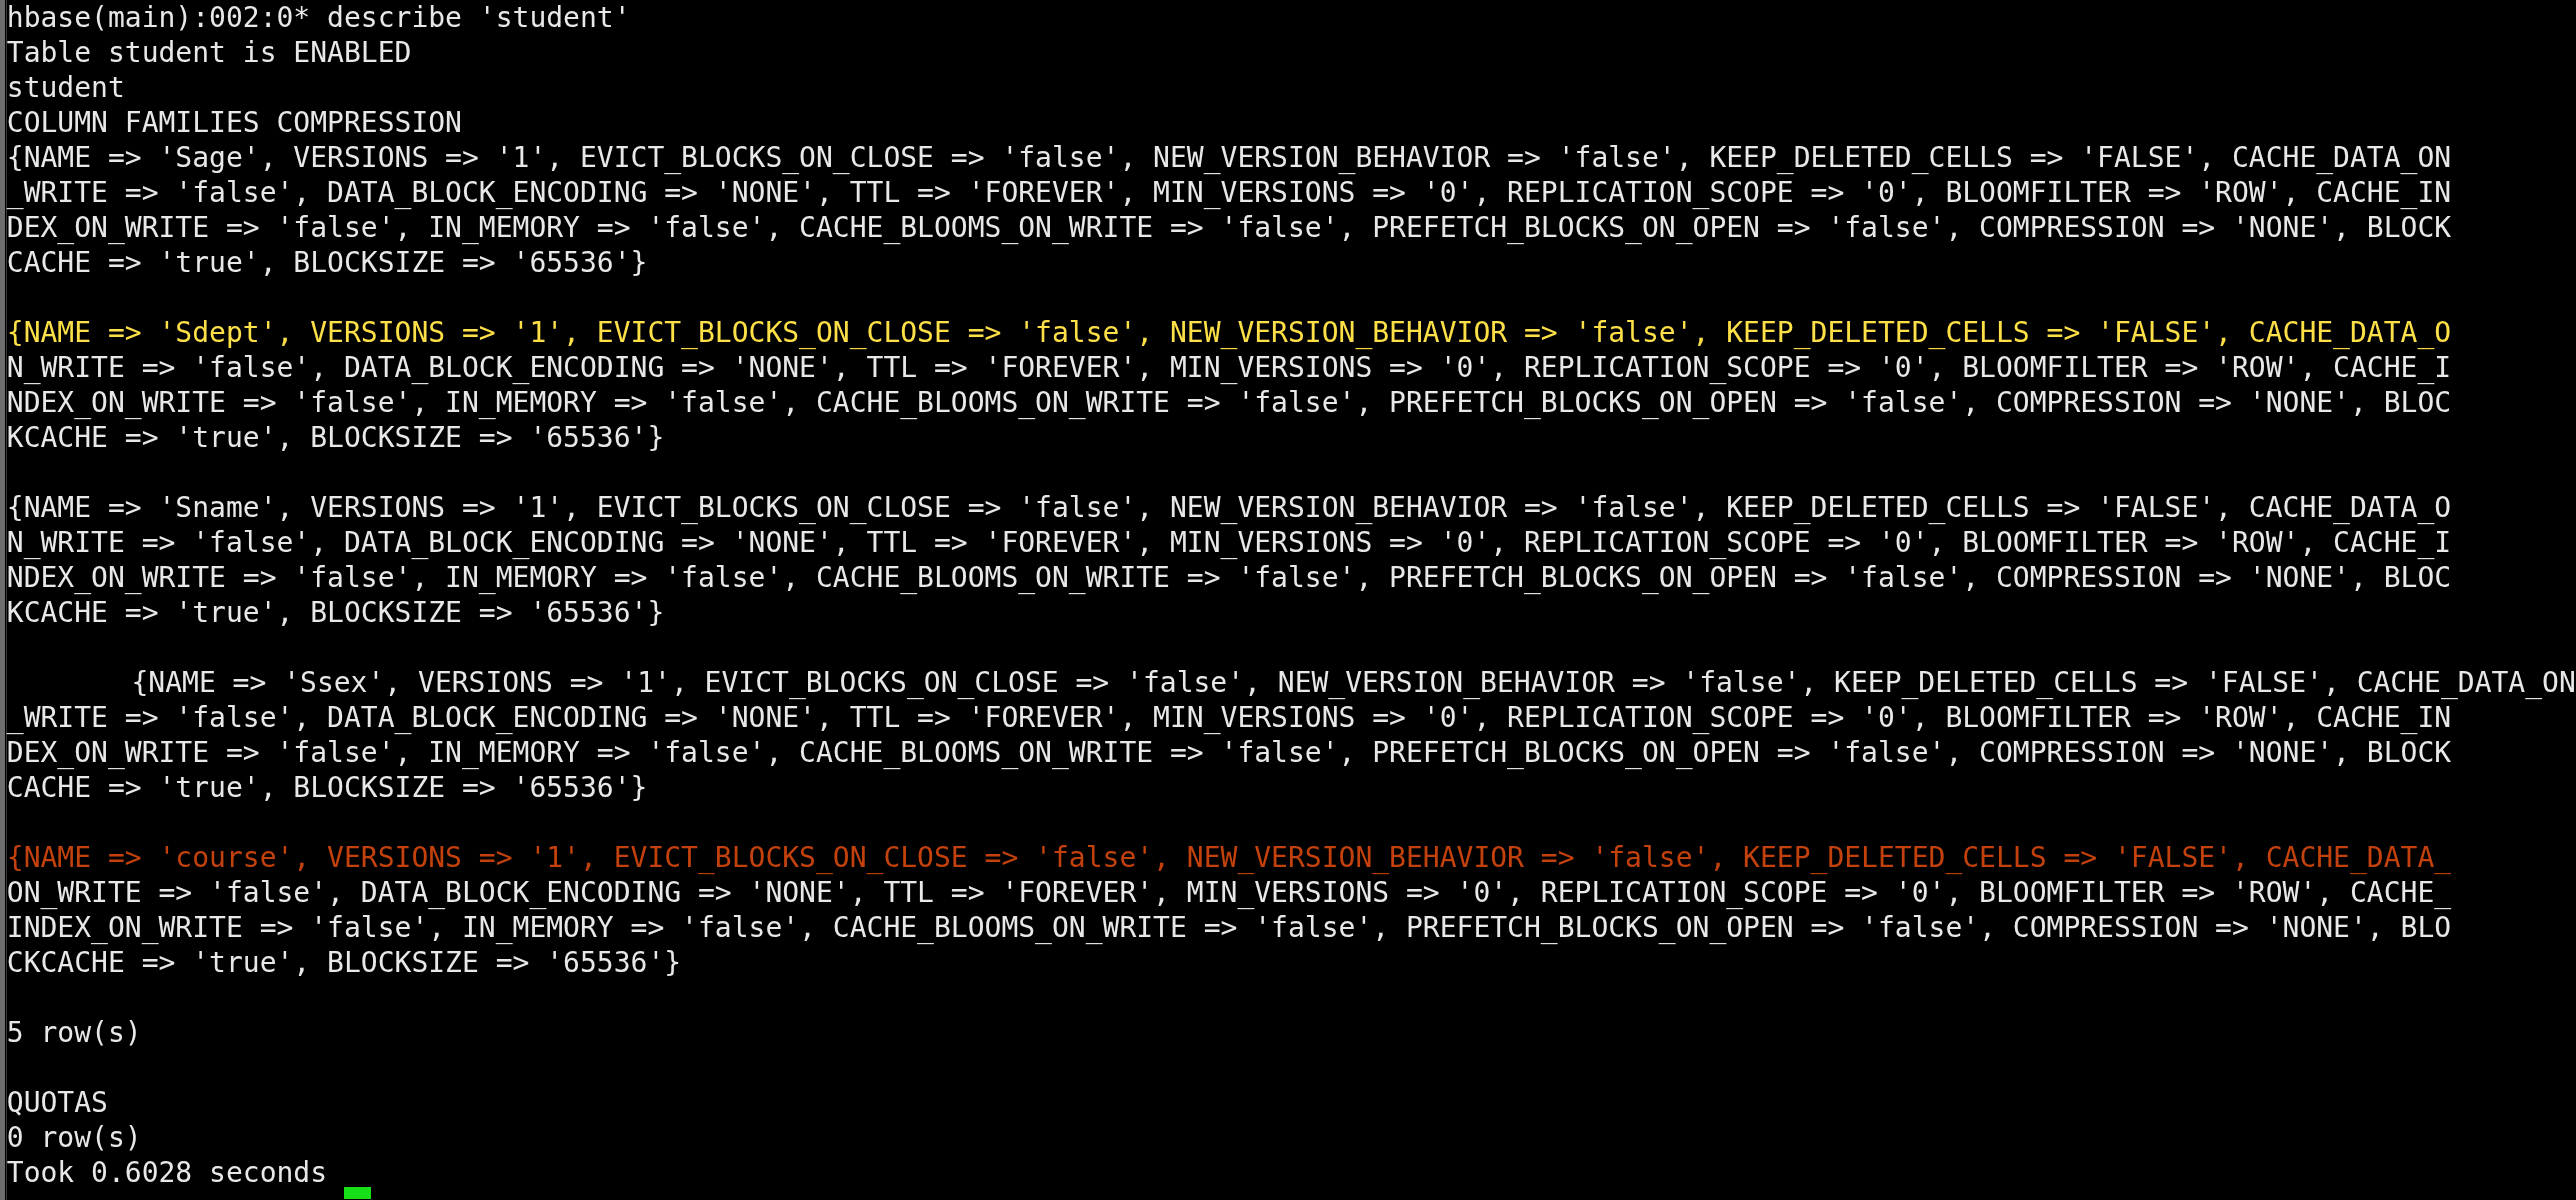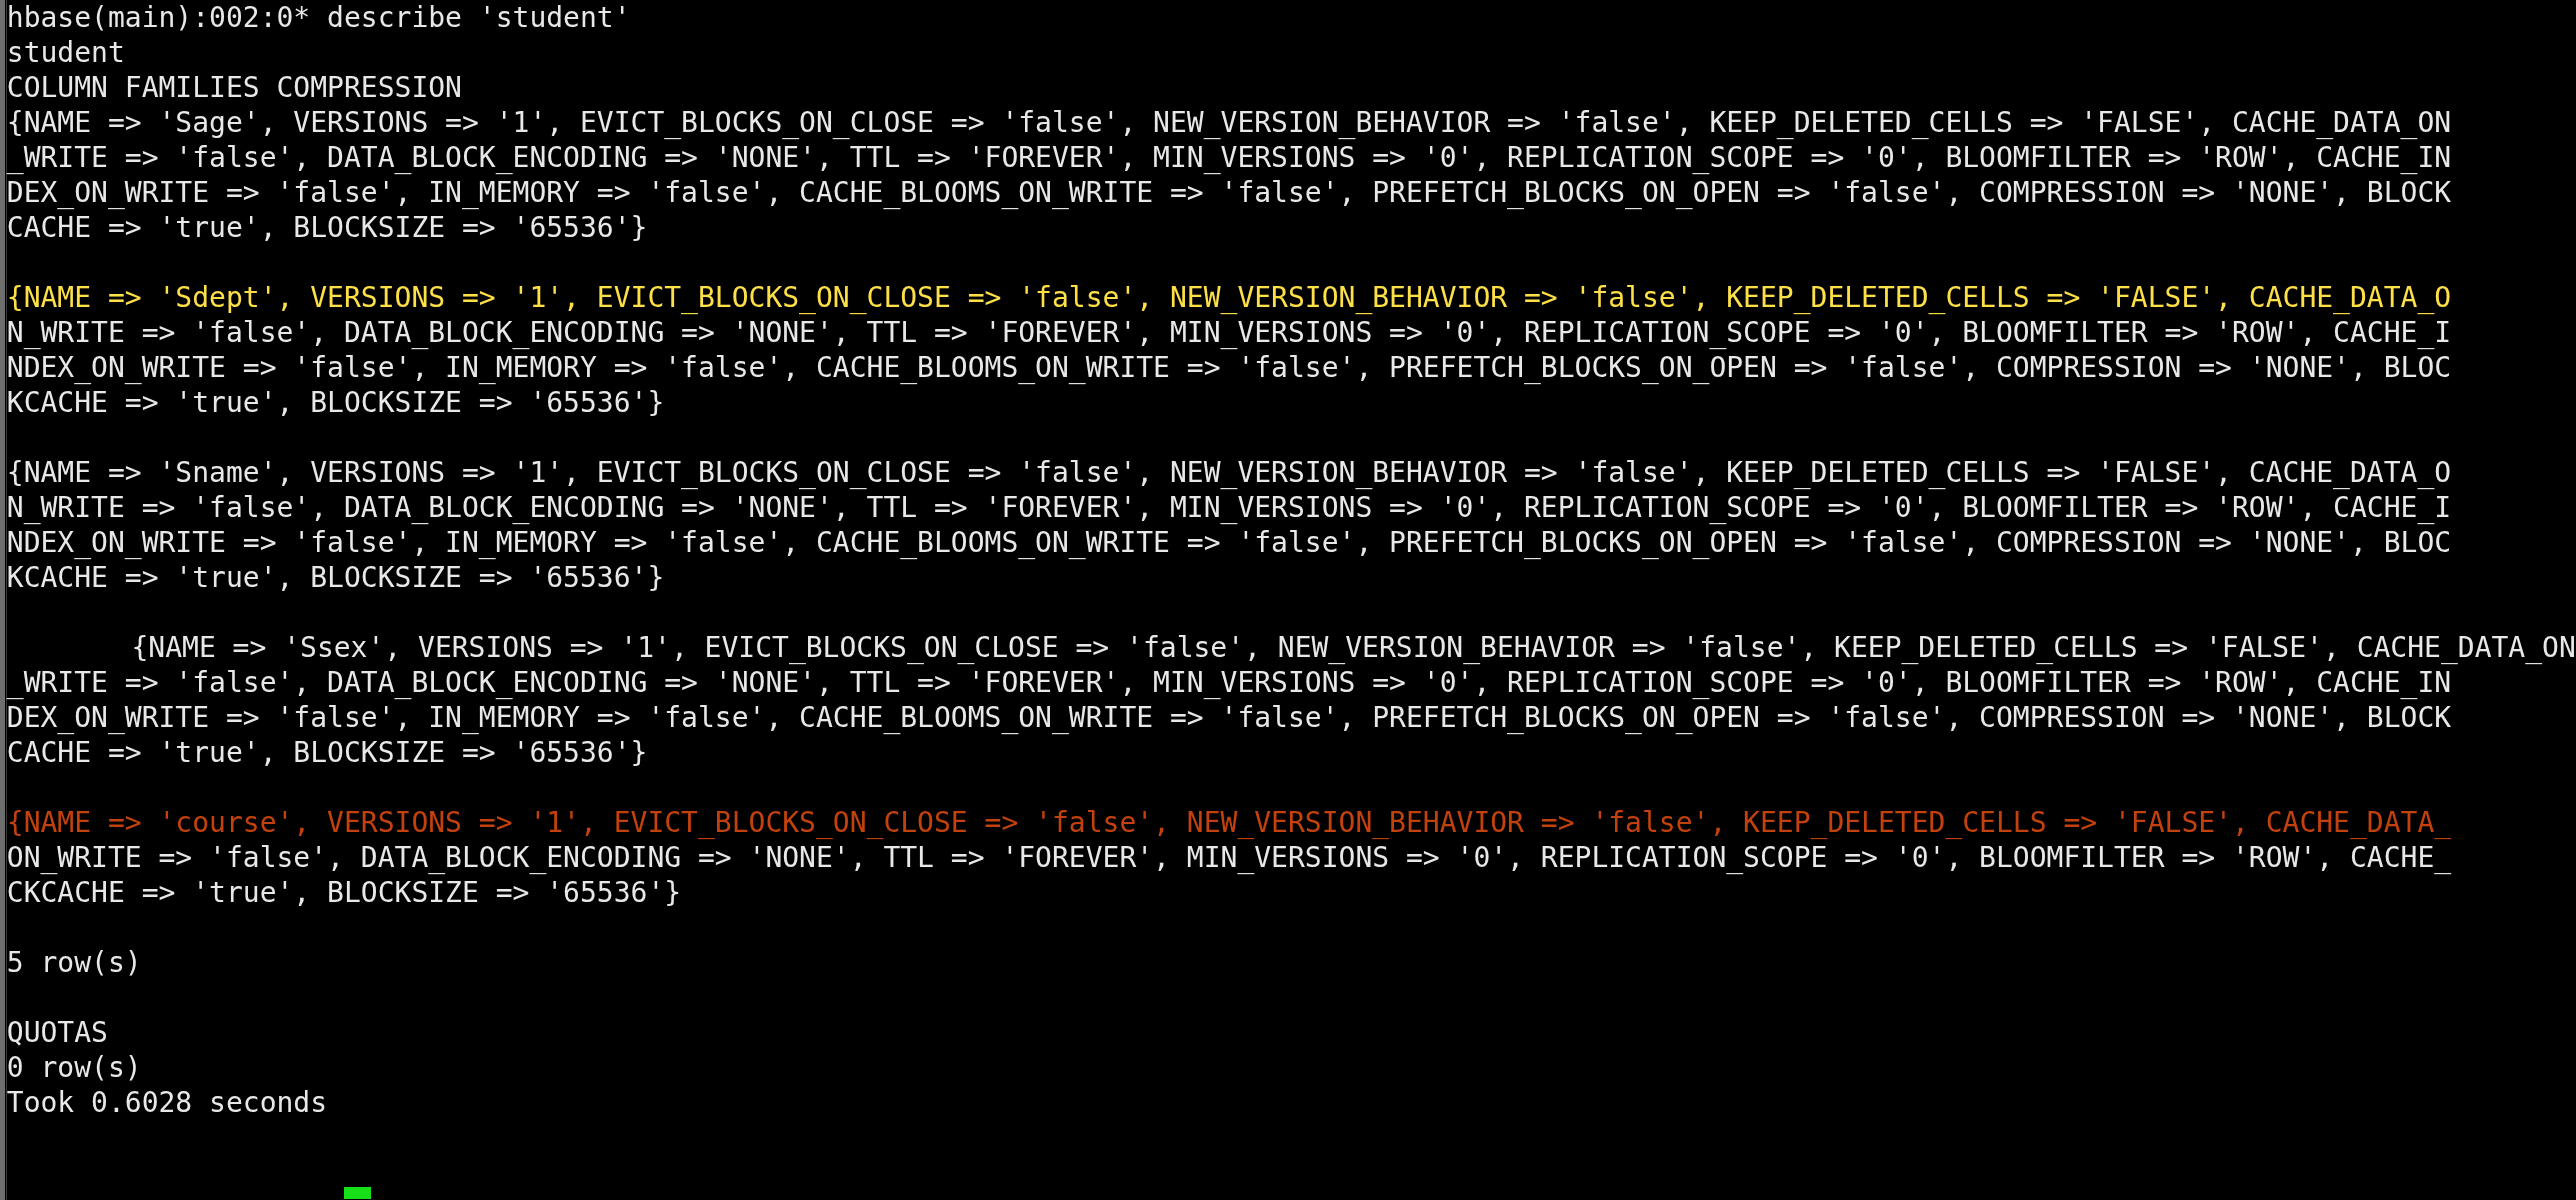--- a/index.html
+++ b/index.html
@@ -74,20 +74,21 @@
 <body style="background: rgb(0, 0, 0);">
 
 <div id="terminal" style="background: rgb(0, 0, 0);">
 
   <div id="scrollbar">
     <div id="scrollbar-thumb" style="background: rgb(110, 110, 110);"></div>
   </div>
 
   <div id="screen">
       <span class="line" style="color: rgb(232, 232, 232);">hbase(main):002:0* describe 'student'</span>
+      <span class="line" style="color: rgb(232, 232, 232);">Table student is ENABLED</span>
       <span class="line" style="color: rgb(232, 232, 232);">student</span>
       <span class="line" style="color: rgb(232, 232, 232);">COLUMN FAMILIES COMPRESSION</span>
       <span class="line" style="color: rgb(232, 232, 232);">{NAME =&gt; 'Sage', VERSIONS =&gt; '1', EVICT_BLOCKS_ON_CLOSE =&gt; 'false', NEW_VERSION_BEHAVIOR =&gt; 'false', KEEP_DELETED_CELLS =&gt; 'FALSE', CACHE_DATA_ON</span>
       <span class="line" style="color: rgb(232, 232, 232);">_WRITE =&gt; 'false', DATA_BLOCK_ENCODING =&gt; 'NONE', TTL =&gt; 'FOREVER', MIN_VERSIONS =&gt; '0', REPLICATION_SCOPE =&gt; '0', BLOOMFILTER =&gt; 'ROW', CACHE_IN</span>
       <span class="line" style="color: rgb(232, 232, 232);">DEX_ON_WRITE =&gt; 'false', IN_MEMORY =&gt; 'false', CACHE_BLOOMS_ON_WRITE =&gt; 'false', PREFETCH_BLOCKS_ON_OPEN =&gt; 'false', COMPRESSION =&gt; 'NONE', BLOCK</span>
       <span class="line" style="color: rgb(232, 232, 232);">CACHE =&gt; 'true', BLOCKSIZE =&gt; '65536'}</span>
       <span class="line blank"></span>
       <span class="line" style="color: #fde047;">{NAME =&gt; 'Sdept', VERSIONS =&gt; '1', EVICT_BLOCKS_ON_CLOSE =&gt; 'false', NEW_VERSION_BEHAVIOR =&gt; 'false', KEEP_DELETED_CELLS =&gt; 'FALSE', CACHE_DATA_O</span>
       <span class="line" style="color: rgb(232, 232, 232);">N_WRITE =&gt; 'false', DATA_BLOCK_ENCODING =&gt; 'NONE', TTL =&gt; 'FOREVER', MIN_VERSIONS =&gt; '0', REPLICATION_SCOPE =&gt; '0', BLOOMFILTER =&gt; 'ROW', CACHE_I</span>
       <span class="line" style="color: rgb(232, 232, 232);">NDEX_ON_WRITE =&gt; 'false', IN_MEMORY =&gt; 'false', CACHE_BLOOMS_ON_WRITE =&gt; 'false', PREFETCH_BLOCKS_ON_OPEN =&gt; 'false', COMPRESSION =&gt; 'NONE', BLOC</span>
@@ -98,20 +99,21 @@
       <span class="line" style="color: rgb(232, 232, 232);">NDEX_ON_WRITE =&gt; 'false', IN_MEMORY =&gt; 'false', CACHE_BLOOMS_ON_WRITE =&gt; 'false', PREFETCH_BLOCKS_ON_OPEN =&gt; 'false', COMPRESSION =&gt; 'NONE', BLOC</span>
       <span class="line" style="color: rgb(232, 232, 232);">KCACHE =&gt; 'true', BLOCKSIZE =&gt; '65536'}</span>
       <span class="line blank"></span>
       <span class="line" style="color: rgb(232, 232, 232); text-align: right;">{NAME =&gt; 'Ssex', VERSIONS =&gt; '1', EVICT_BLOCKS_ON_CLOSE =&gt; 'false', NEW_VERSION_BEHAVIOR =&gt; 'false', KEEP_DELETED_CELLS =&gt; 'FALSE', CACHE_DATA_ON</span>
       <span class="line" style="color: rgb(232, 232, 232);">_WRITE =&gt; 'false', DATA_BLOCK_ENCODING =&gt; 'NONE', TTL =&gt; 'FOREVER', MIN_VERSIONS =&gt; '0', REPLICATION_SCOPE =&gt; '0', BLOOMFILTER =&gt; 'ROW', CACHE_IN</span>
       <span class="line" style="color: rgb(232, 232, 232);">DEX_ON_WRITE =&gt; 'false', IN_MEMORY =&gt; 'false', CACHE_BLOOMS_ON_WRITE =&gt; 'false', PREFETCH_BLOCKS_ON_OPEN =&gt; 'false', COMPRESSION =&gt; 'NONE', BLOCK</span>
       <span class="line" style="color: rgb(232, 232, 232);">CACHE =&gt; 'true', BLOCKSIZE =&gt; '65536'}</span>
       <span class="line blank"></span>
       <span class="line" style="color: #c2410c;">{NAME =&gt; 'course', VERSIONS =&gt; '1', EVICT_BLOCKS_ON_CLOSE =&gt; 'false', NEW_VERSION_BEHAVIOR =&gt; 'false', KEEP_DELETED_CELLS =&gt; 'FALSE', CACHE_DATA_</span>
       <span class="line" style="color: rgb(232, 232, 232);">ON_WRITE =&gt; 'false', DATA_BLOCK_ENCODING =&gt; 'NONE', TTL =&gt; 'FOREVER', MIN_VERSIONS =&gt; '0', REPLICATION_SCOPE =&gt; '0', BLOOMFILTER =&gt; 'ROW', CACHE_</span>
+      <span class="line" style="color: rgb(232, 232, 232);">INDEX_ON_WRITE =&gt; 'false', IN_MEMORY =&gt; 'false', CACHE_BLOOMS_ON_WRITE =&gt; 'false', PREFETCH_BLOCKS_ON_OPEN =&gt; 'false', COMPRESSION =&gt; 'NONE', BLO</span>
       <span class="line" style="color: rgb(232, 232, 232);">CKCACHE =&gt; 'true', BLOCKSIZE =&gt; '65536'}</span>
       <span class="line blank"></span>
       <span class="line" style="color: rgb(232, 232, 232);">5 row(s)</span>
       <span class="line blank"></span>
       <span class="line" style="color: rgb(232, 232, 232);">QUOTAS</span>
       <span class="line" style="color: rgb(232, 232, 232);">0 row(s)</span>
       <span class="line" style="color: rgb(232, 232, 232);">Took 0.6028 seconds</span>
     </div>
 
   <div id="cursor" style="background: rgb(24, 224, 24);"></div>

